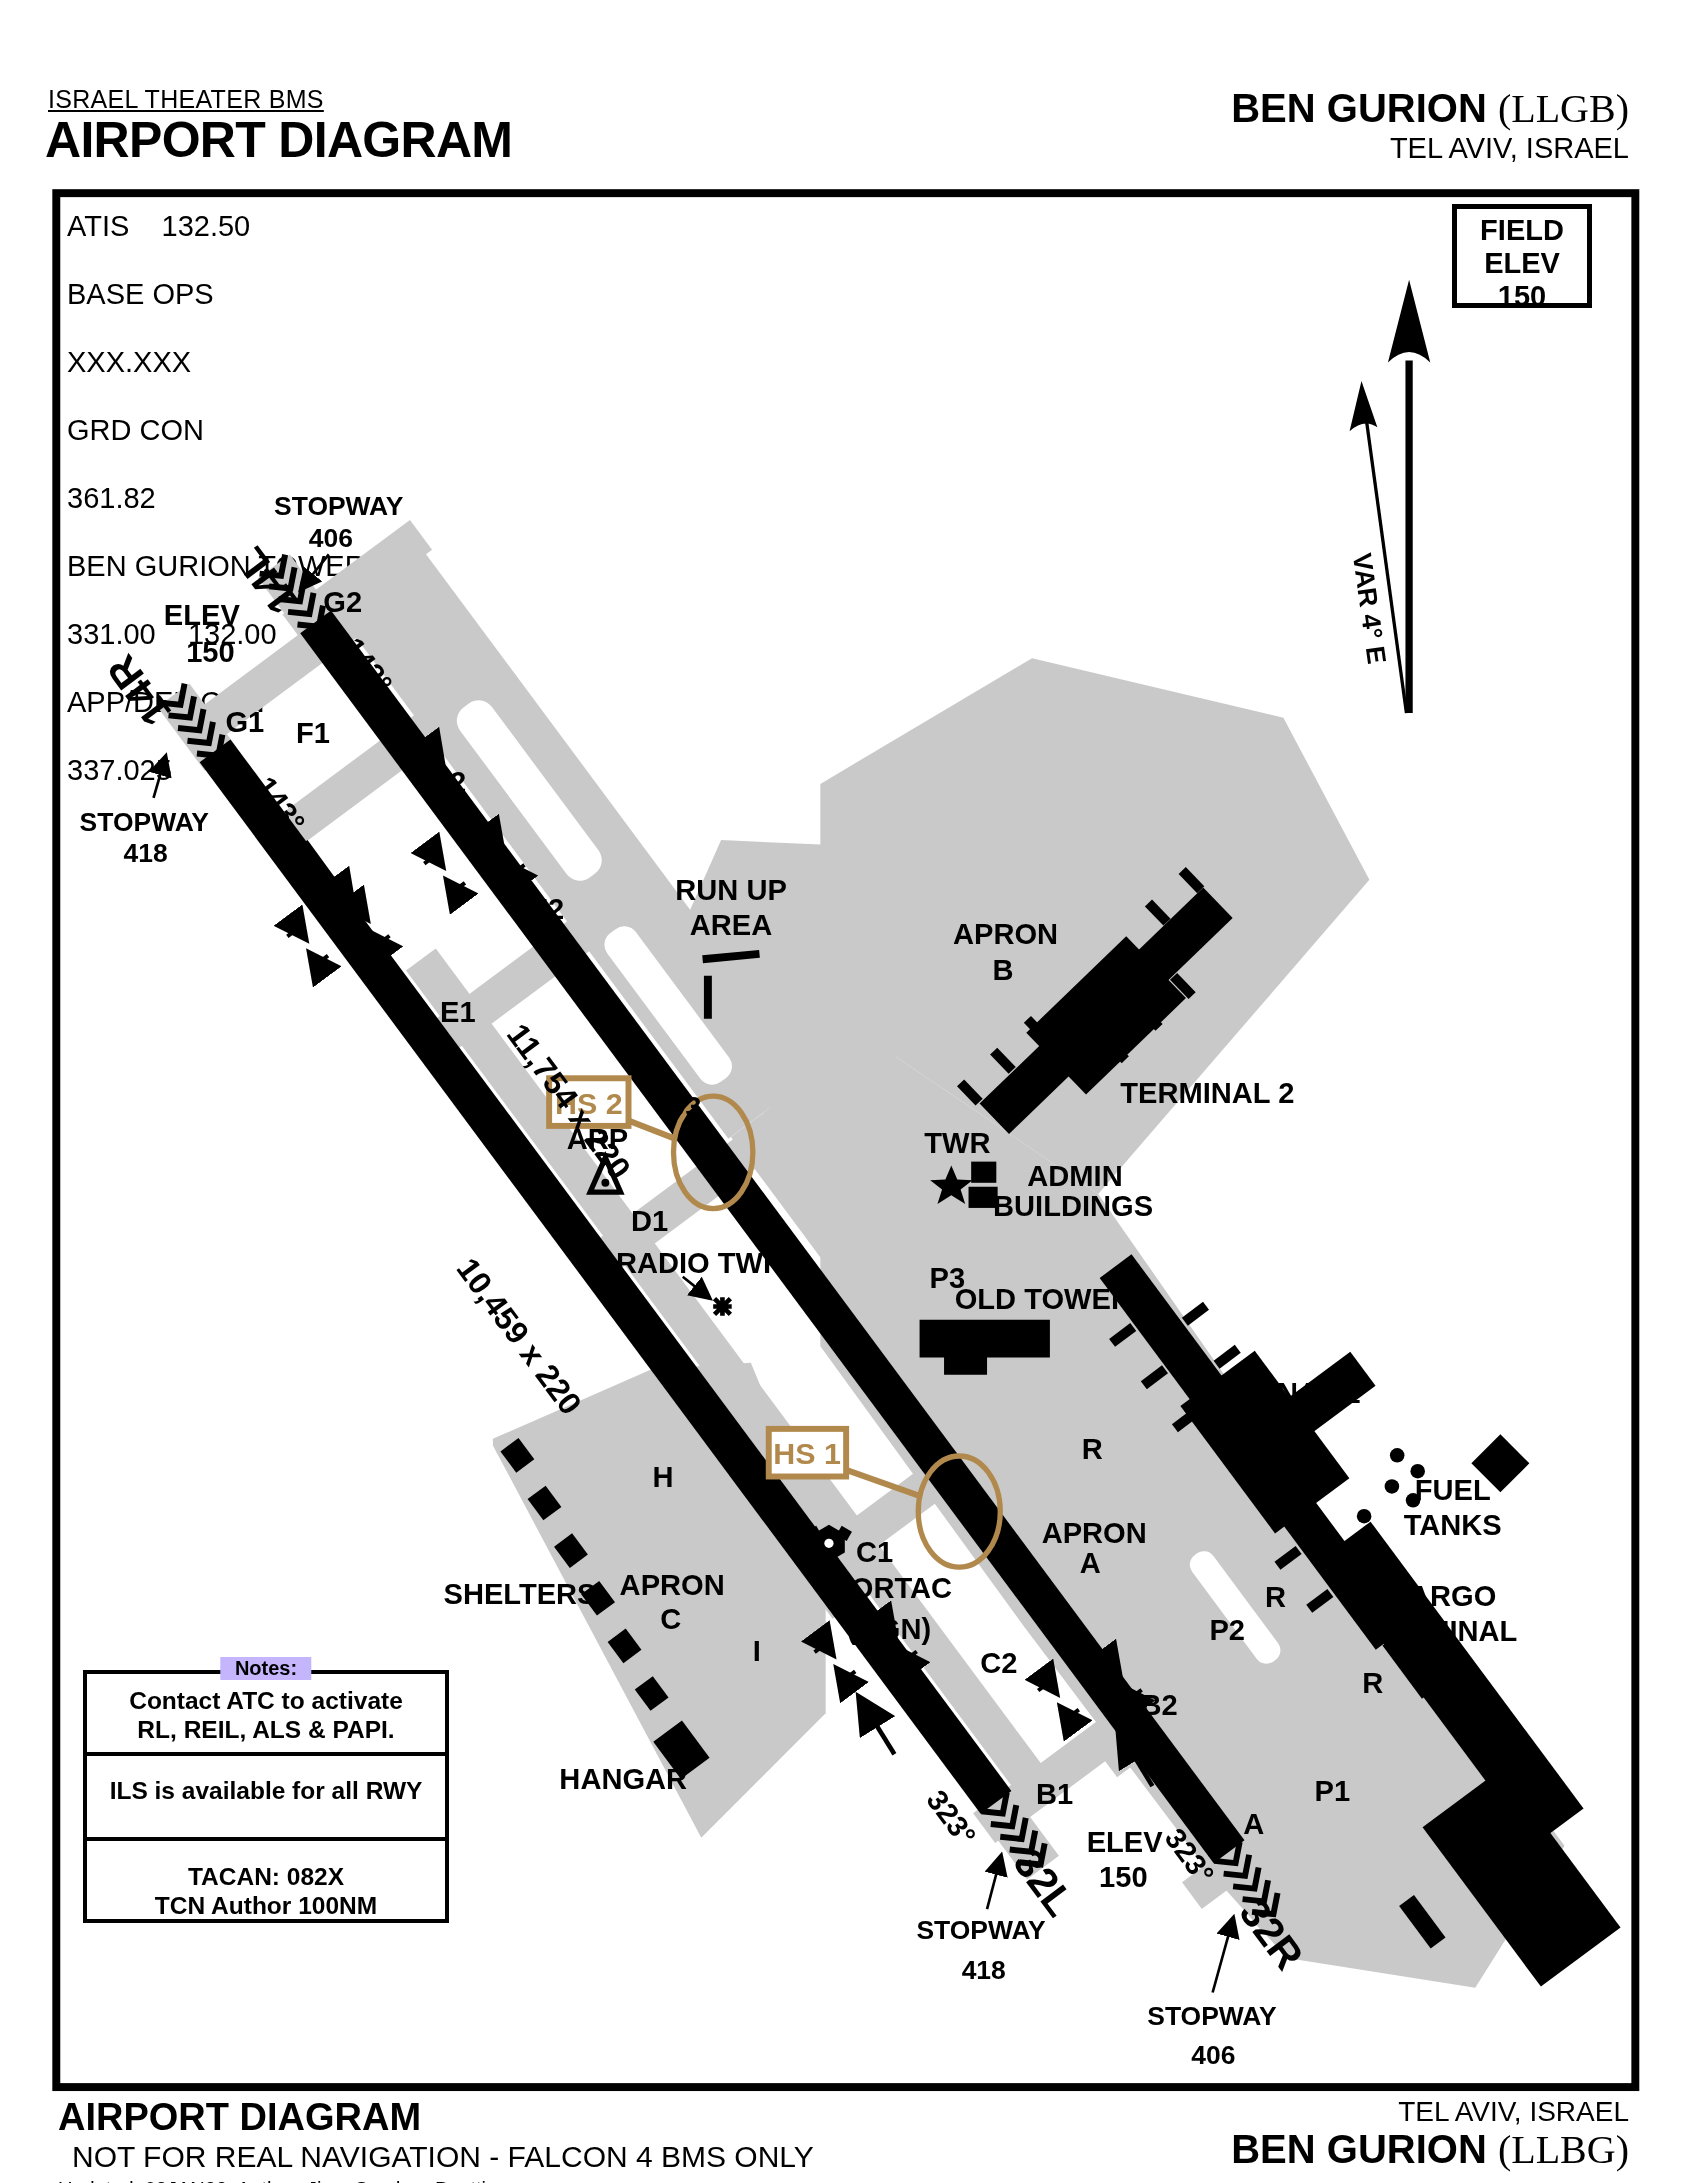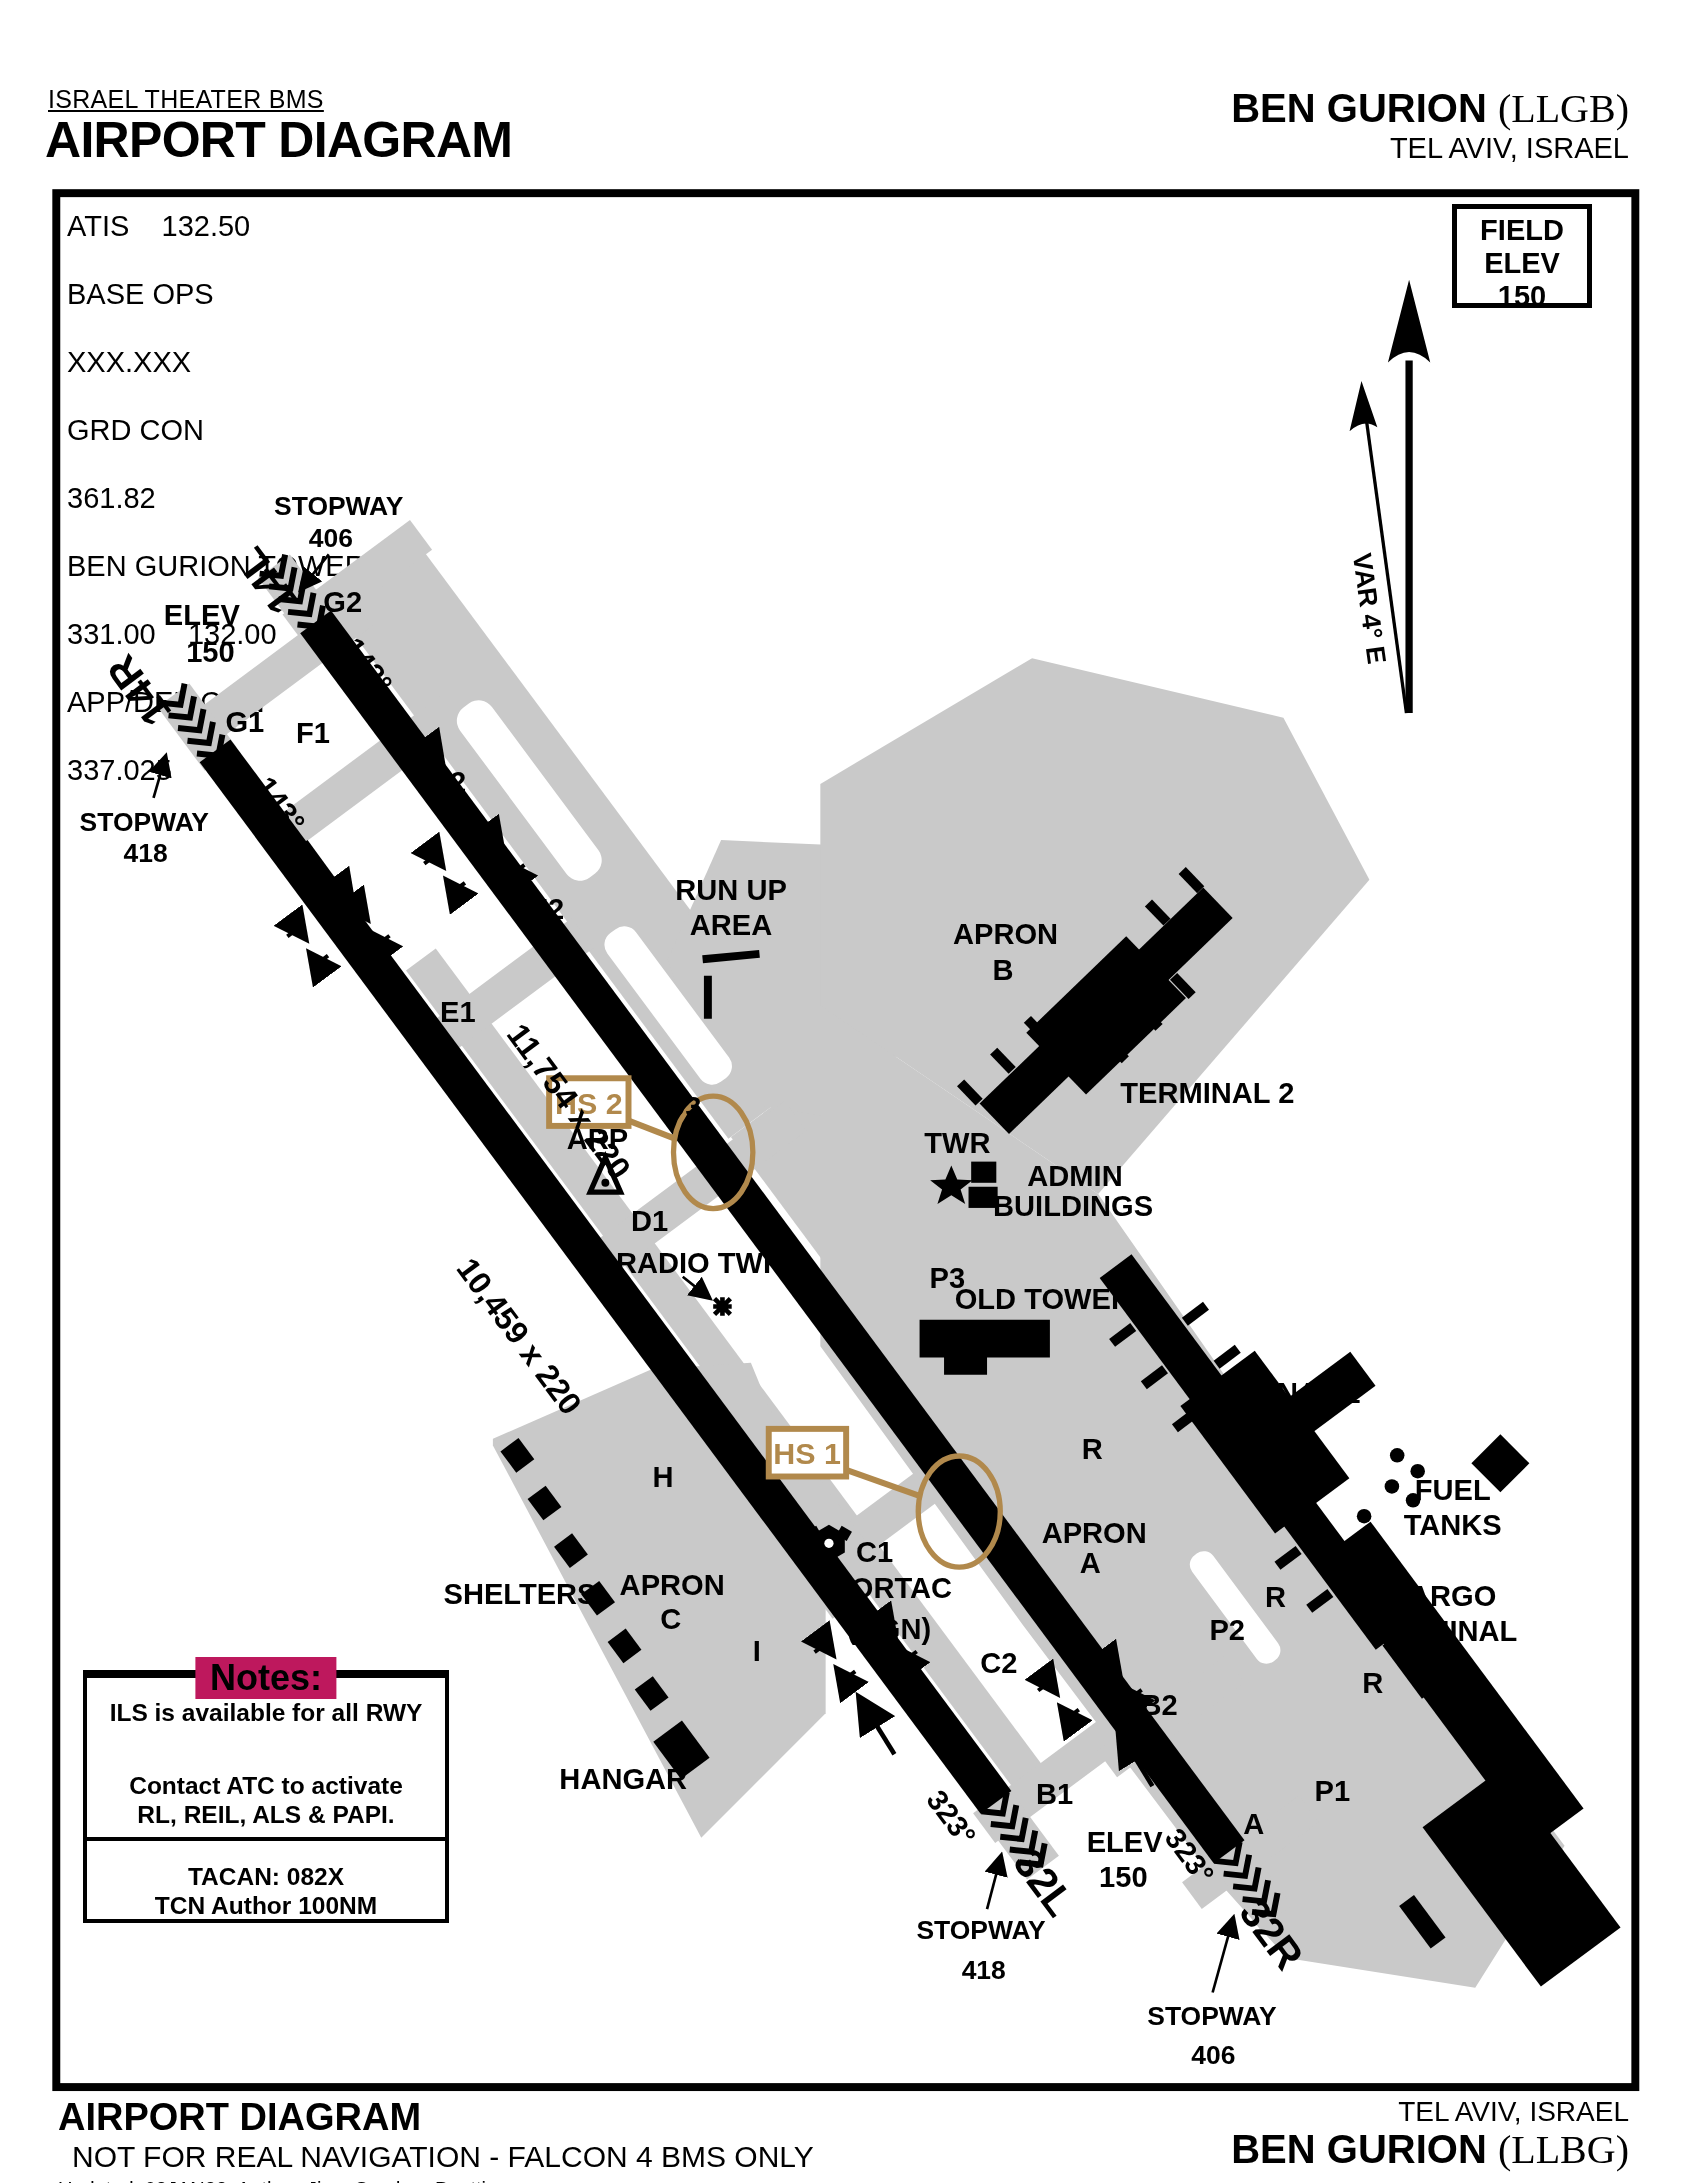--- a/index.html
+++ b/index.html
@@ -14,21 +14,21 @@
   .apt-right .code{font-family:"Liberation Serif",serif;font-weight:400;}
   .city-right{right:58px;top:132px;text-align:right;font-size:29px;}
   
   .freq{left:67px;top:209px;font-size:29px;line-height:34px;white-space:pre;}
   
   .febox{left:1452px;top:204px;width:140px;height:104px;border:5.3px solid #000;
          text-align:center;font-size:29px;font-weight:700;line-height:33px;padding-top:5.3px;}
   
   .notes{left:83px;top:1670px;width:366px;height:253px;border:4.6px solid #000;}
   .notes .title{position:absolute;top:-17px;left:50%;transform:translateX(-50%);
-                background:#be185d;padding:0 14.6px;font-size:36px;font-weight:700;white-space:nowrap;}
+                background:#c4b5fd;padding:0 14.6px;font-size:20px;font-weight:700;white-space:nowrap;}
   .notes .cell{width:100%;text-align:center;font-size:24.5px;font-weight:700;line-height:29px;}
   .c1{height:78px;padding-top:12px;}
   .c2{height:85px;border-top:4.6px solid #000;padding-top:20px;}
   .c3{padding-top:21px;border-top:4.6px solid #000;height:61px;}
   
   .f-ad{left:58px;top:2096px;font-size:38px;font-weight:700;}
   .f-nav{left:72px;top:2140px;font-size:30px;}
   .f-upd{left:58px;top:2178px;font-size:20px;}
   .f-city{right:58px;top:2096px;text-align:right;font-size:28px;}
   .f-apt{right:58px;top:2126px;font-size:40px;font-weight:700;}
@@ -63,25 +63,25 @@
 <span>337.025</span></div>
 
 <div class="abs febox">
   <div>FIELD</div>
   <div>ELEV</div>
   <div>150</div>
 </div>
 
 <div class="abs notes">
   <div class="title">Notes:</div>
-  <div class="cell c2">ILS is available for all RWY</div>
   <div class="cell c1">
     <div>Contact ATC to activate</div>
     <div>RL, REIL, ALS &amp; PAPI.</div>
   </div>
+  <div class="cell c2">ILS is available for all RWY</div>
   <div class="cell c3">
     <div>TACAN: 082X</div>
     <div>TCN Author 100NM</div>
   </div>
 </div>
 
 <div class="abs f-ad">AIRPORT DIAGRAM</div>
 <div class="abs f-nav">NOT FOR REAL NAVIGATION - FALCON 4 BMS ONLY</div>
 <div class="abs f-upd">Updated: 08JAN22. Author: Jim «Spyder» Beattie.</div>
 <div class="abs f-city">TEL AVIV, ISRAEL</div>

